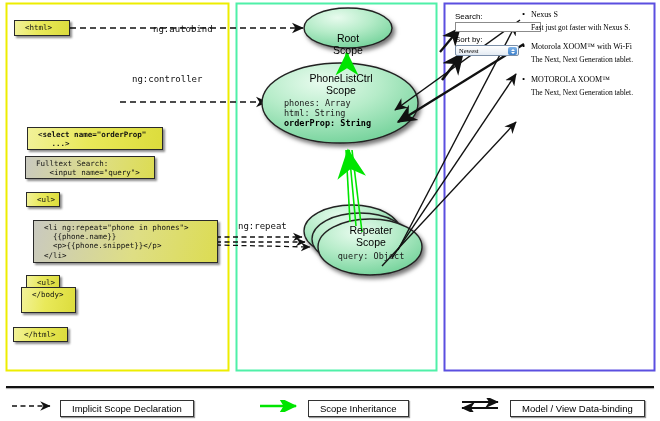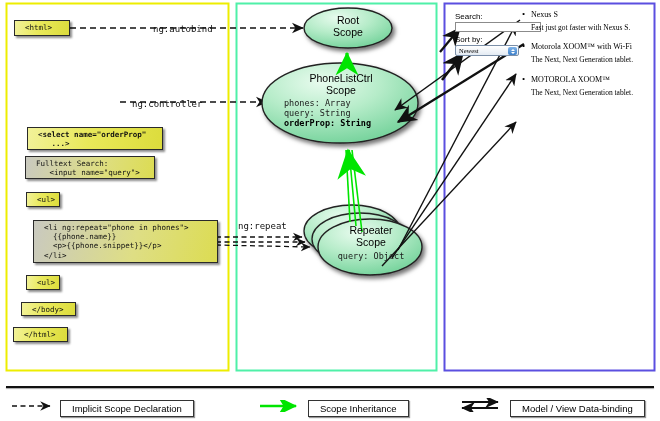--- a/index.html
+++ b/index.html
@@ -183,66 +183,66 @@
     <path d="M398,250 L516,24" stroke="#111" stroke-width="1.4" fill="none" marker-end="url(#mkBlack)"></path>
 
     <path d="M392,258 L516,74" stroke="#111" stroke-width="1.4" fill="none" marker-end="url(#mkBlack)"></path>
 
     <path d="M382,266 L516,122" stroke="#111" stroke-width="1.4" fill="none" marker-end="url(#mkBlack)"></path>
 
     <path d="M440,52 L460,28" stroke="#111" stroke-width="2.2" fill="none" marker-end="url(#mkBlack)"></path>
     <path d="M442,80 L463,53" stroke="#111" stroke-width="2.6" fill="none" marker-end="url(#mkBlack)"></path>
   </svg>
 
-  <div class="scope-text" style="left:304px;top:14px;width:88px;">
+  <div class="scope-text" style="left:304px;top:32px;width:88px;">
     <div class="scope-title" style="white-space: pre;">Root
 Scope</div>
   </div>
 
   <div class="scope-text" style="left:266px;top:72px;width:150px;">
     <div class="scope-title" style="white-space: pre;">PhoneListCtrl
 Scope</div>
     <div class="scope-props" style="margin-top:2px;padding-left:18px;">
       <div>phones: Array</div>
-      <div>query: String</div>
+      <div>html: String</div>
       <div class="bold">orderProp: String</div>
     </div>
   </div>
 
   <div class="scope-text" style="left:318px;top:224px;width:106px;">
     <div class="scope-title" style="white-space: pre;">Repeater
 Scope</div>
     <div class="scope-props" style="margin-top:3px;text-align:center;">
       <div>query: Object</div>
     </div>
   </div>
 
   <div class="edge-label" style="left:147px;top:24px;margin-left:6px;">ng:autobind</div>
-  <div class="edge-label" style="left:132px;top:99px;">ng:controller</div>
+  <div class="edge-label" style="left:132px;top:74px;">ng:controller</div>
   <div class="edge-label" style="left:238px;top:221px;">ng:repeat</div>
 
   <div class="code-box" style="left: 14px; top: 20px; width: 56px; height: 16px; white-space: pre;">&lt;html&gt;</div>
 
 
   <div class="code-box bold" style="left: 27px; top: 127px; width: 136px; height: 23px; white-space: pre;">&lt;select name="orderProp"
    ...&gt;</div>
 
   <div class="code-box grad-gray2" style="left: 25px; top: 156px; width: 130px; height: 23px; white-space: pre;">Fulltext Search:
    &lt;input name="query"&gt;</div>
 
   <div class="code-box" style="left: 26px; top: 192px; width: 34px; height: 15px; white-space: pre;">&lt;ul&gt;</div>
 
   <div class="code-box grad-gray2" style="left: 33px; top: 220px; width: 185px; height: 43px; white-space: pre;">&lt;li ng:repeat="phone in phones"&gt;
   {{phone.name}}
   &lt;p&gt;{{phone.snippet}}&lt;/p&gt;
 &lt;/li&gt;</div>
 
   <div class="code-box" style="left: 26px; top: 275px; width: 34px; height: 15px; white-space: pre;">&lt;ul&gt;</div>
 
-  <div class="code-box" style="left: 21px; top: 302px; width: 55px; height: 14px; white-space: pre;">&lt;/body&gt;</div>
+  <div class="code-box" style="left: 21px; top: 287px; width: 55px; height: 26px; white-space: pre;">&lt;/body&gt;</div>
 
   <div class="code-box" style="left: 13px; top: 327px; width: 55px; height: 15px; white-space: pre;">&lt;/html&gt;</div>
 
   <div class="view-inner" style="left:455px;top:12px;width:95px;">
     <div class="v-label">Search:</div>
     <input class="v-input" type="text" value="" style="">
     <div class="v-label" style="margin-top:3px;">Sort by:</div>
     <div class="v-select">
       <span>Newest</span>
       <span class="arrow-box"></span>

